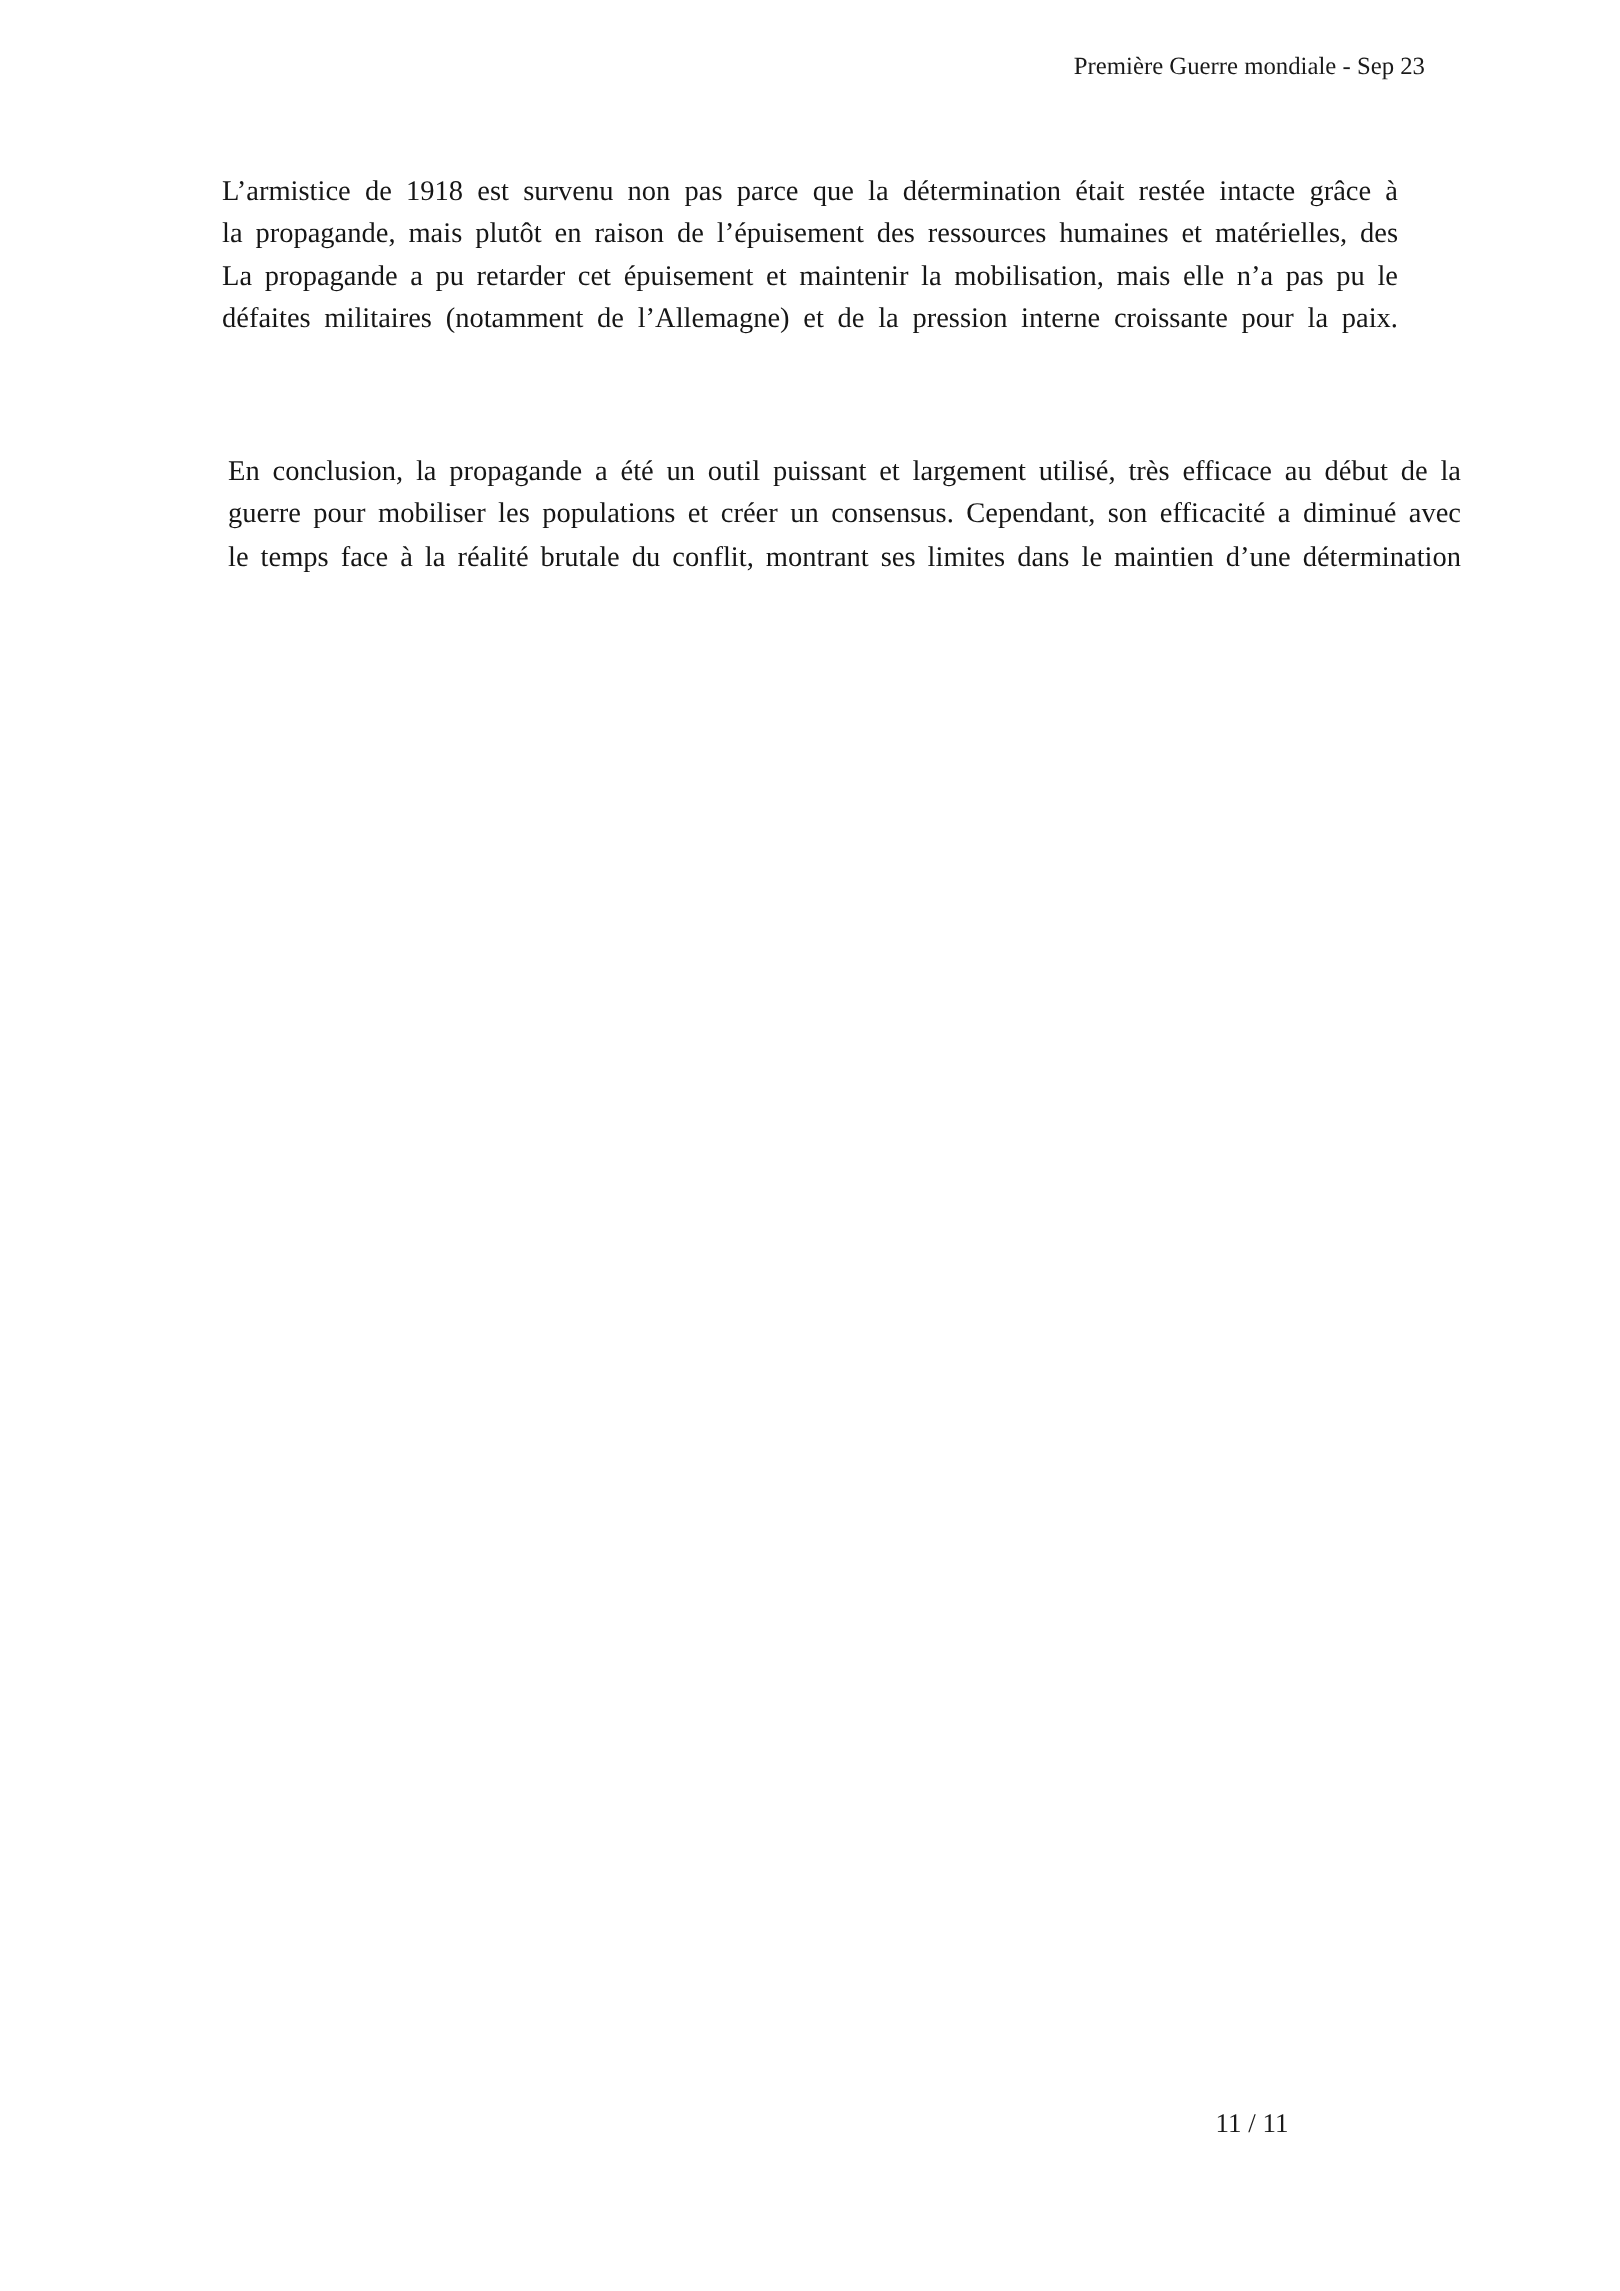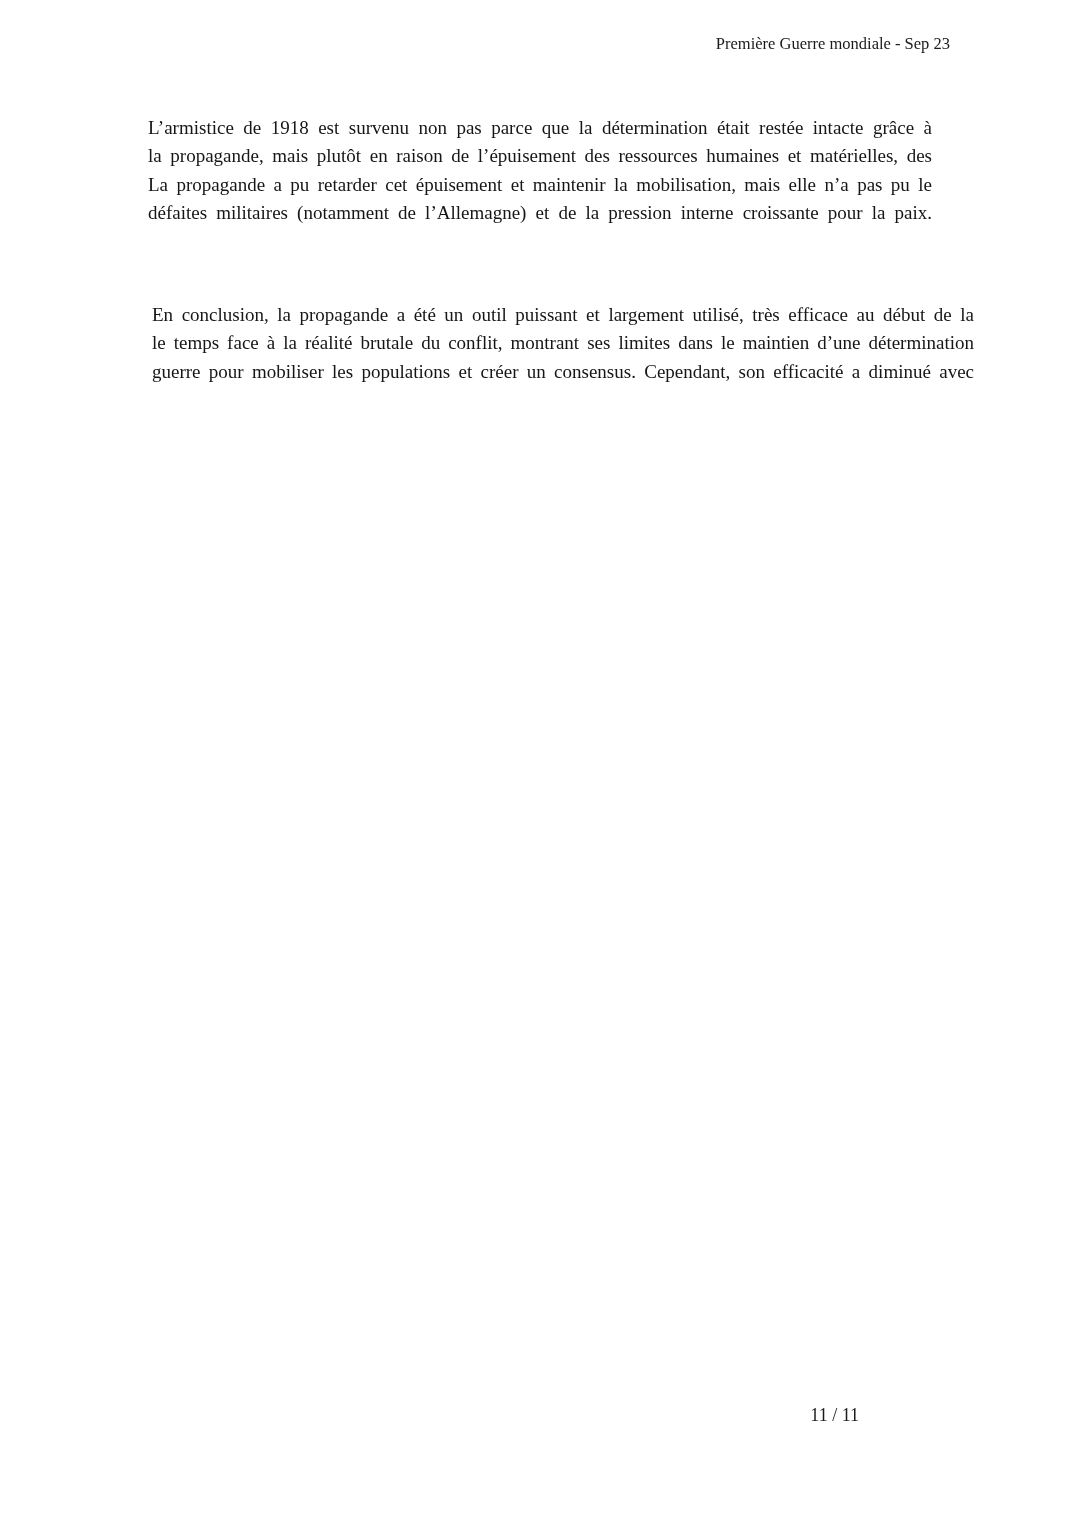--- a/index.html
+++ b/index.html
@@ -70,19 +70,19 @@
 
   <div class="body-text blockquote">
     <div class="tline">L’armistice de 1918 est survenu non pas parce que la détermination était restée intacte grâce à</div>
     <div class="tline">la propagande, mais plutôt en raison de l’épuisement des ressources humaines et matérielles, des</div>
     <div class="tline">La propagande a pu retarder cet épuisement et maintenir la mobilisation, mais elle n’a pas pu le</div>
     <div class="tline">défaites militaires (notamment de l’Allemagne) et de la pression interne croissante pour la paix.</div>
   </div>
 
   <div class="body-text conclusion">
     <div class="tline">En conclusion, la propagande a été un outil puissant et largement utilisé, très efficace au début de la</div>
+    <div class="tline">guerre pour mobiliser les populations et créer un consensus. Cependant, son efficacité a diminué avec</div>
     <div class="tline">le temps face à la réalité brutale du conflit, montrant ses limites dans le maintien d’une détermination</div>
-    <div class="tline">guerre pour mobiliser les populations et créer un consensus. Cependant, son efficacité a diminué avec</div>
   </div>
 
   <div class="page-footer">11 / 11</div>
 
 </div>
 
 </body></html>

